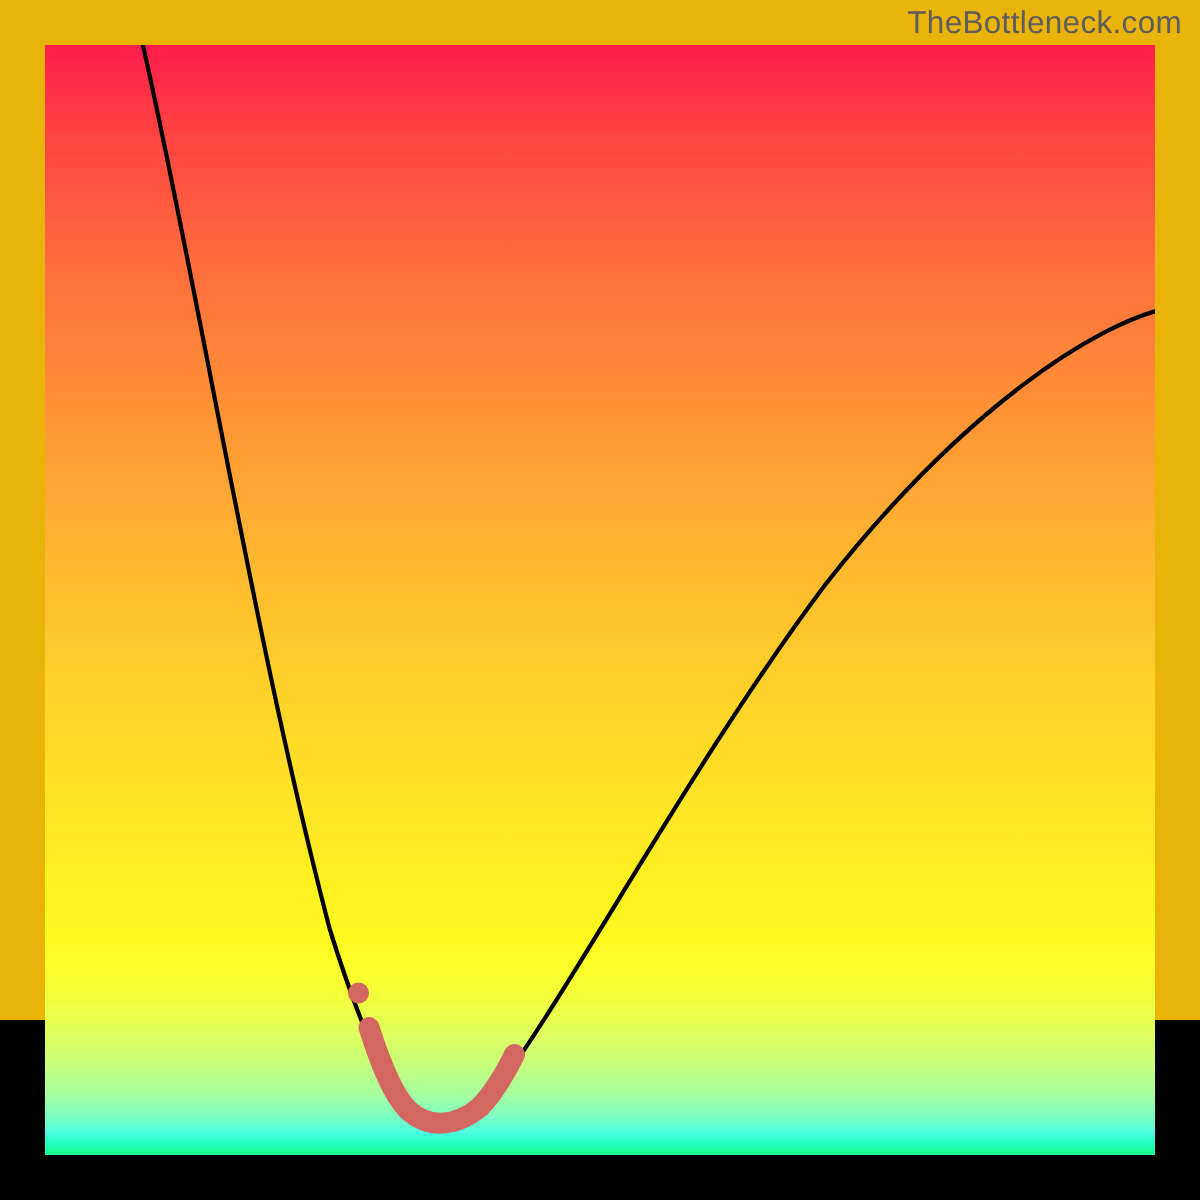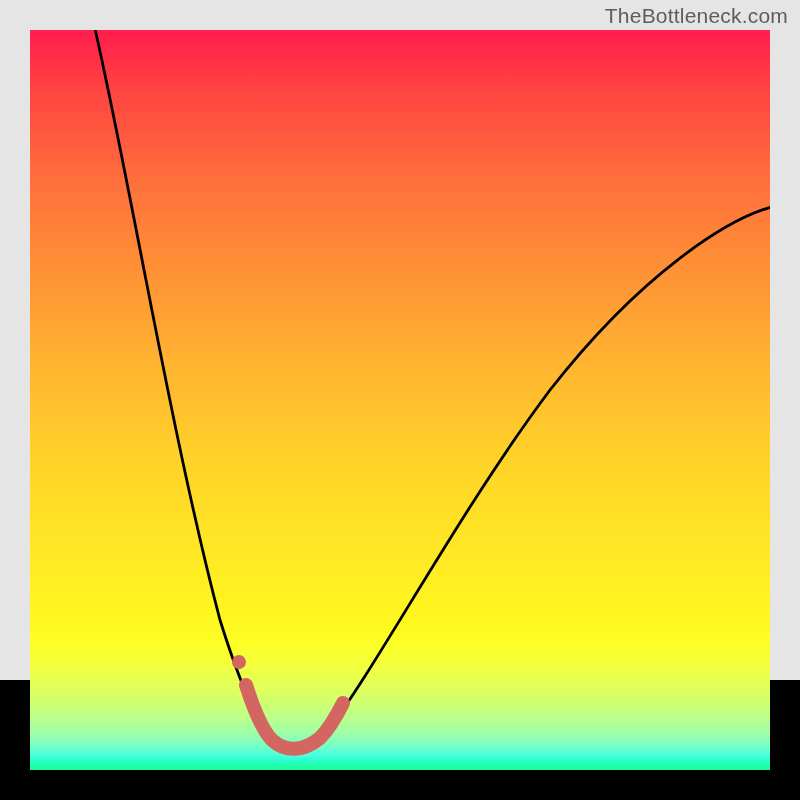--- a/index.html
+++ b/index.html
@@ -8,21 +8,21 @@
     width: 800px;
     height: 800px;
     overflow: hidden;
     background: #000;
     font-family: Arial, Helvetica, sans-serif;
   }
   .frame {
     position: relative;
     width: 800px;
     height: 680px;
-    background: #e5e5e5;
+    background: #eab308;
   }
   .watermark {
     position: absolute;
     top: 4px;
     right: 12px;
     color: #5d5d5d;
     font-size: 21px;
     font-weight: 500;
     letter-spacing: 0.2px;
     z-index: 10;

